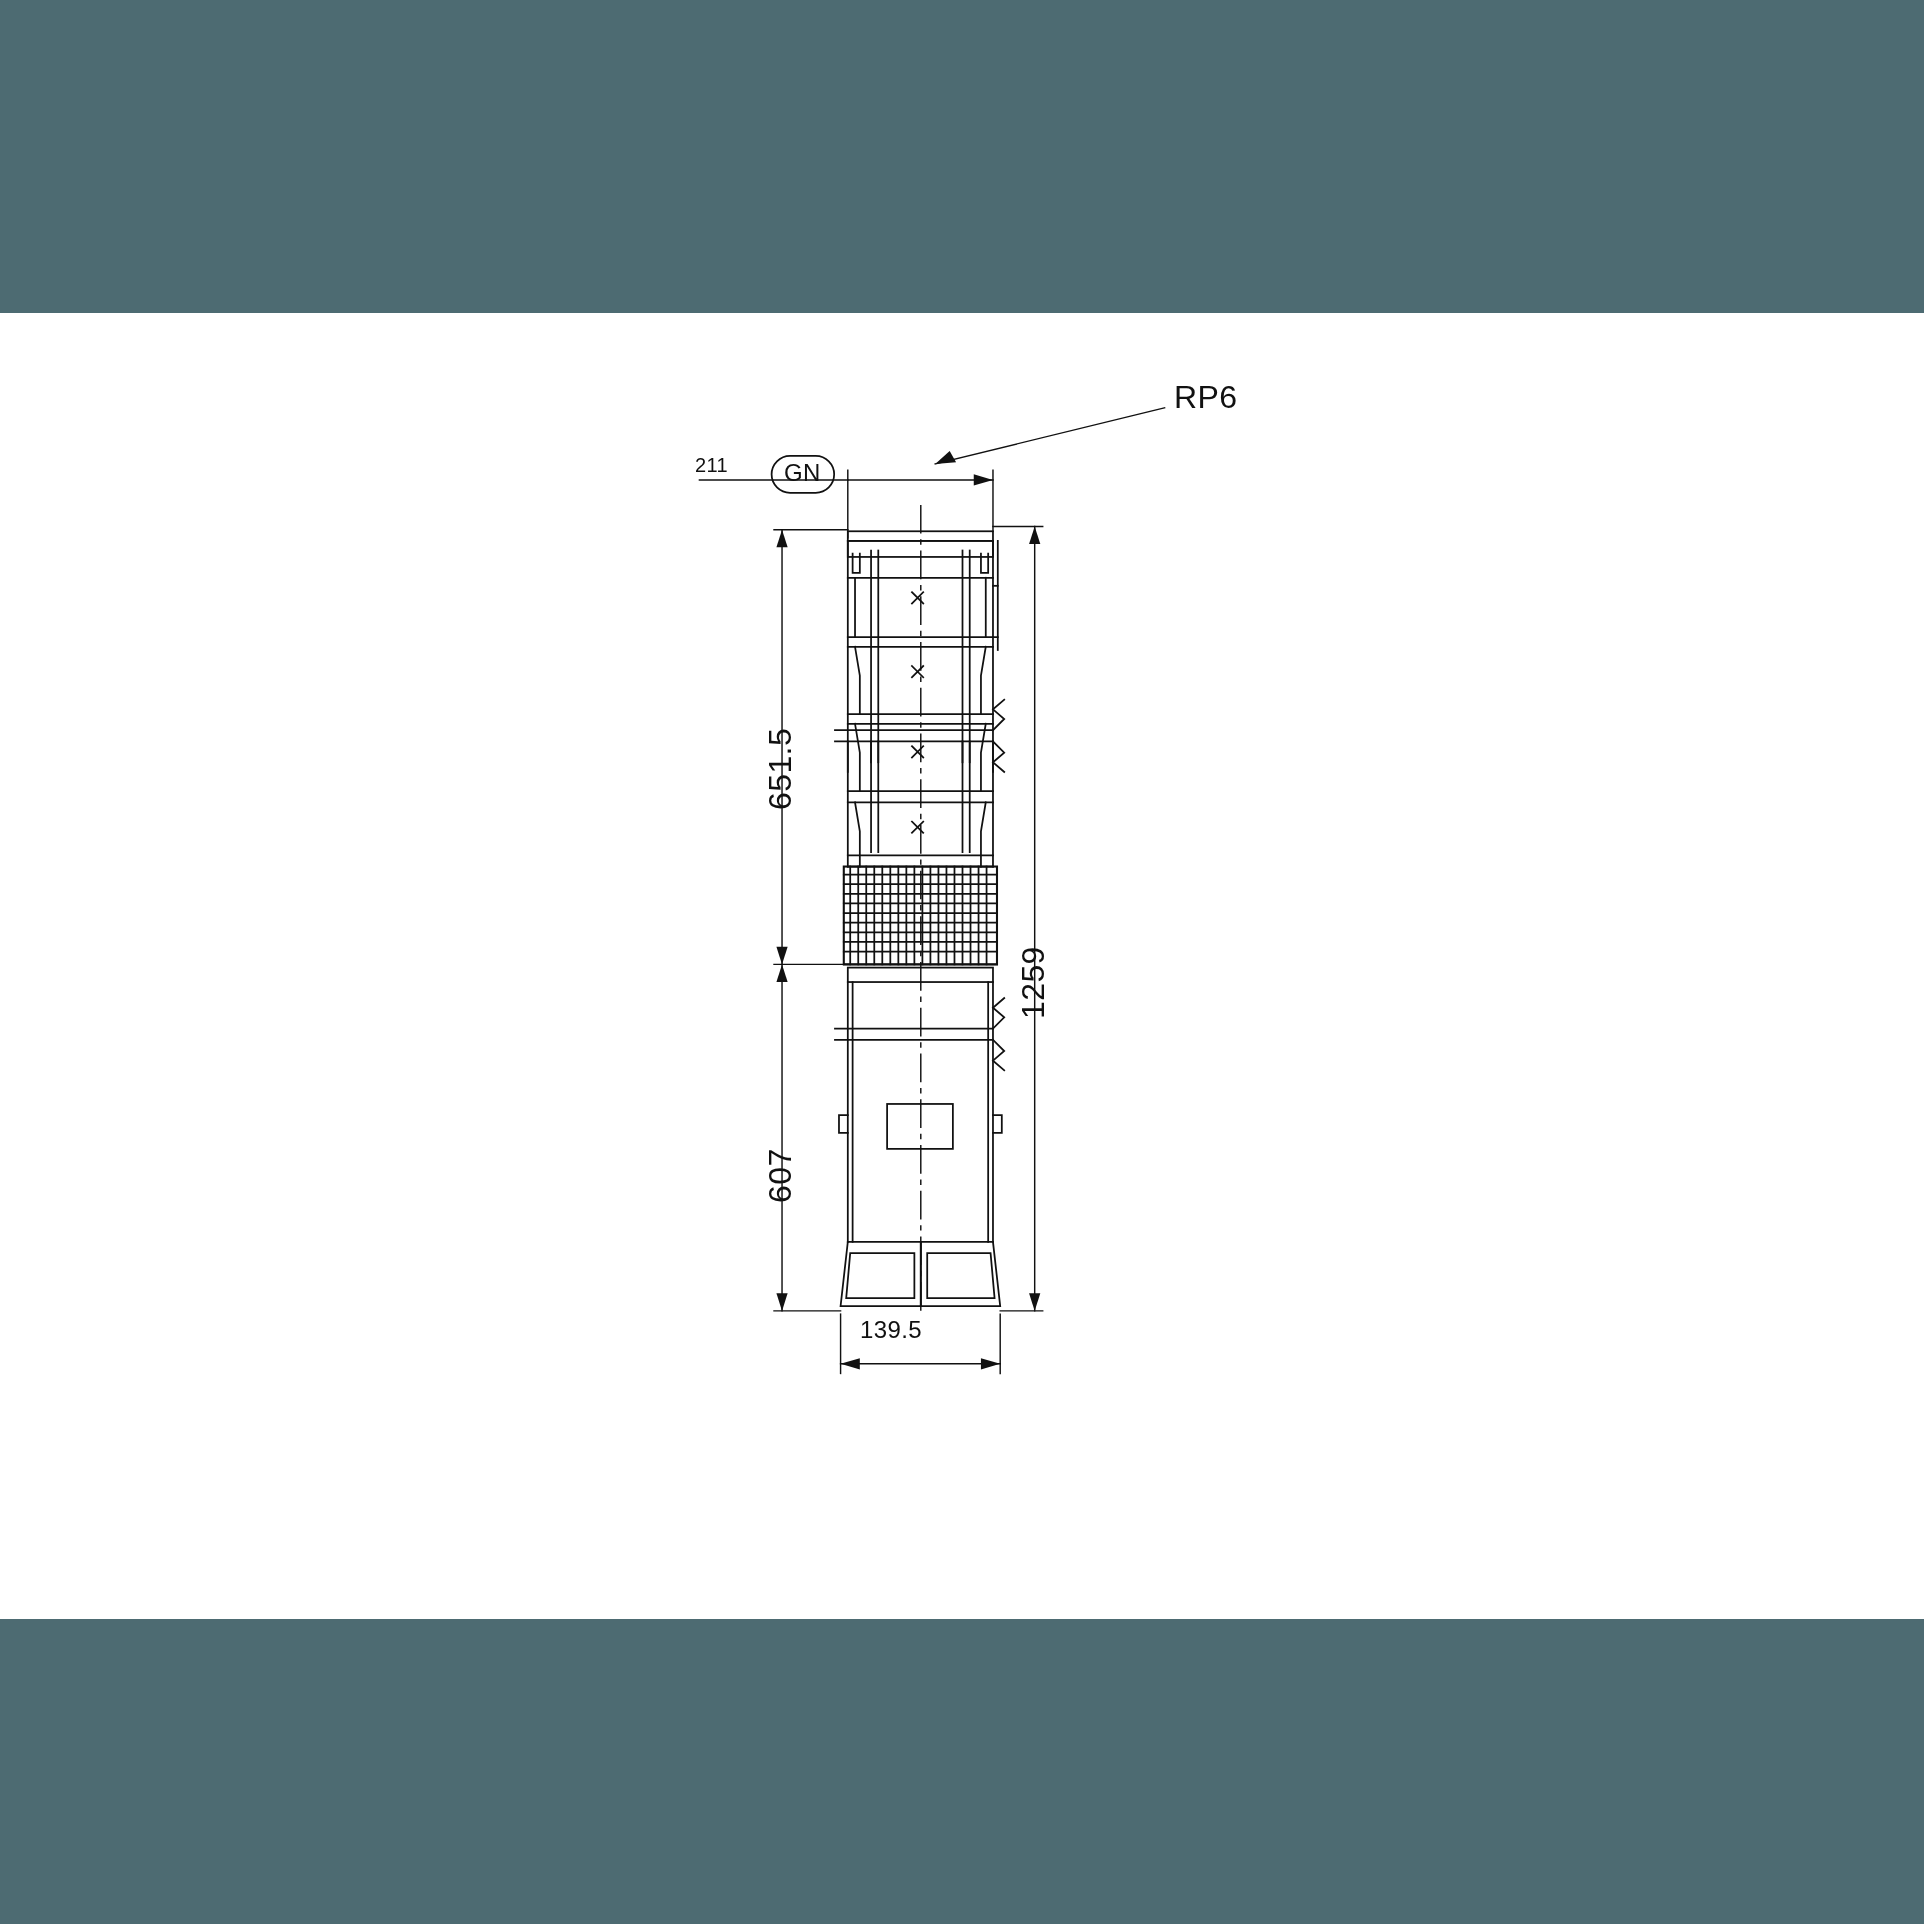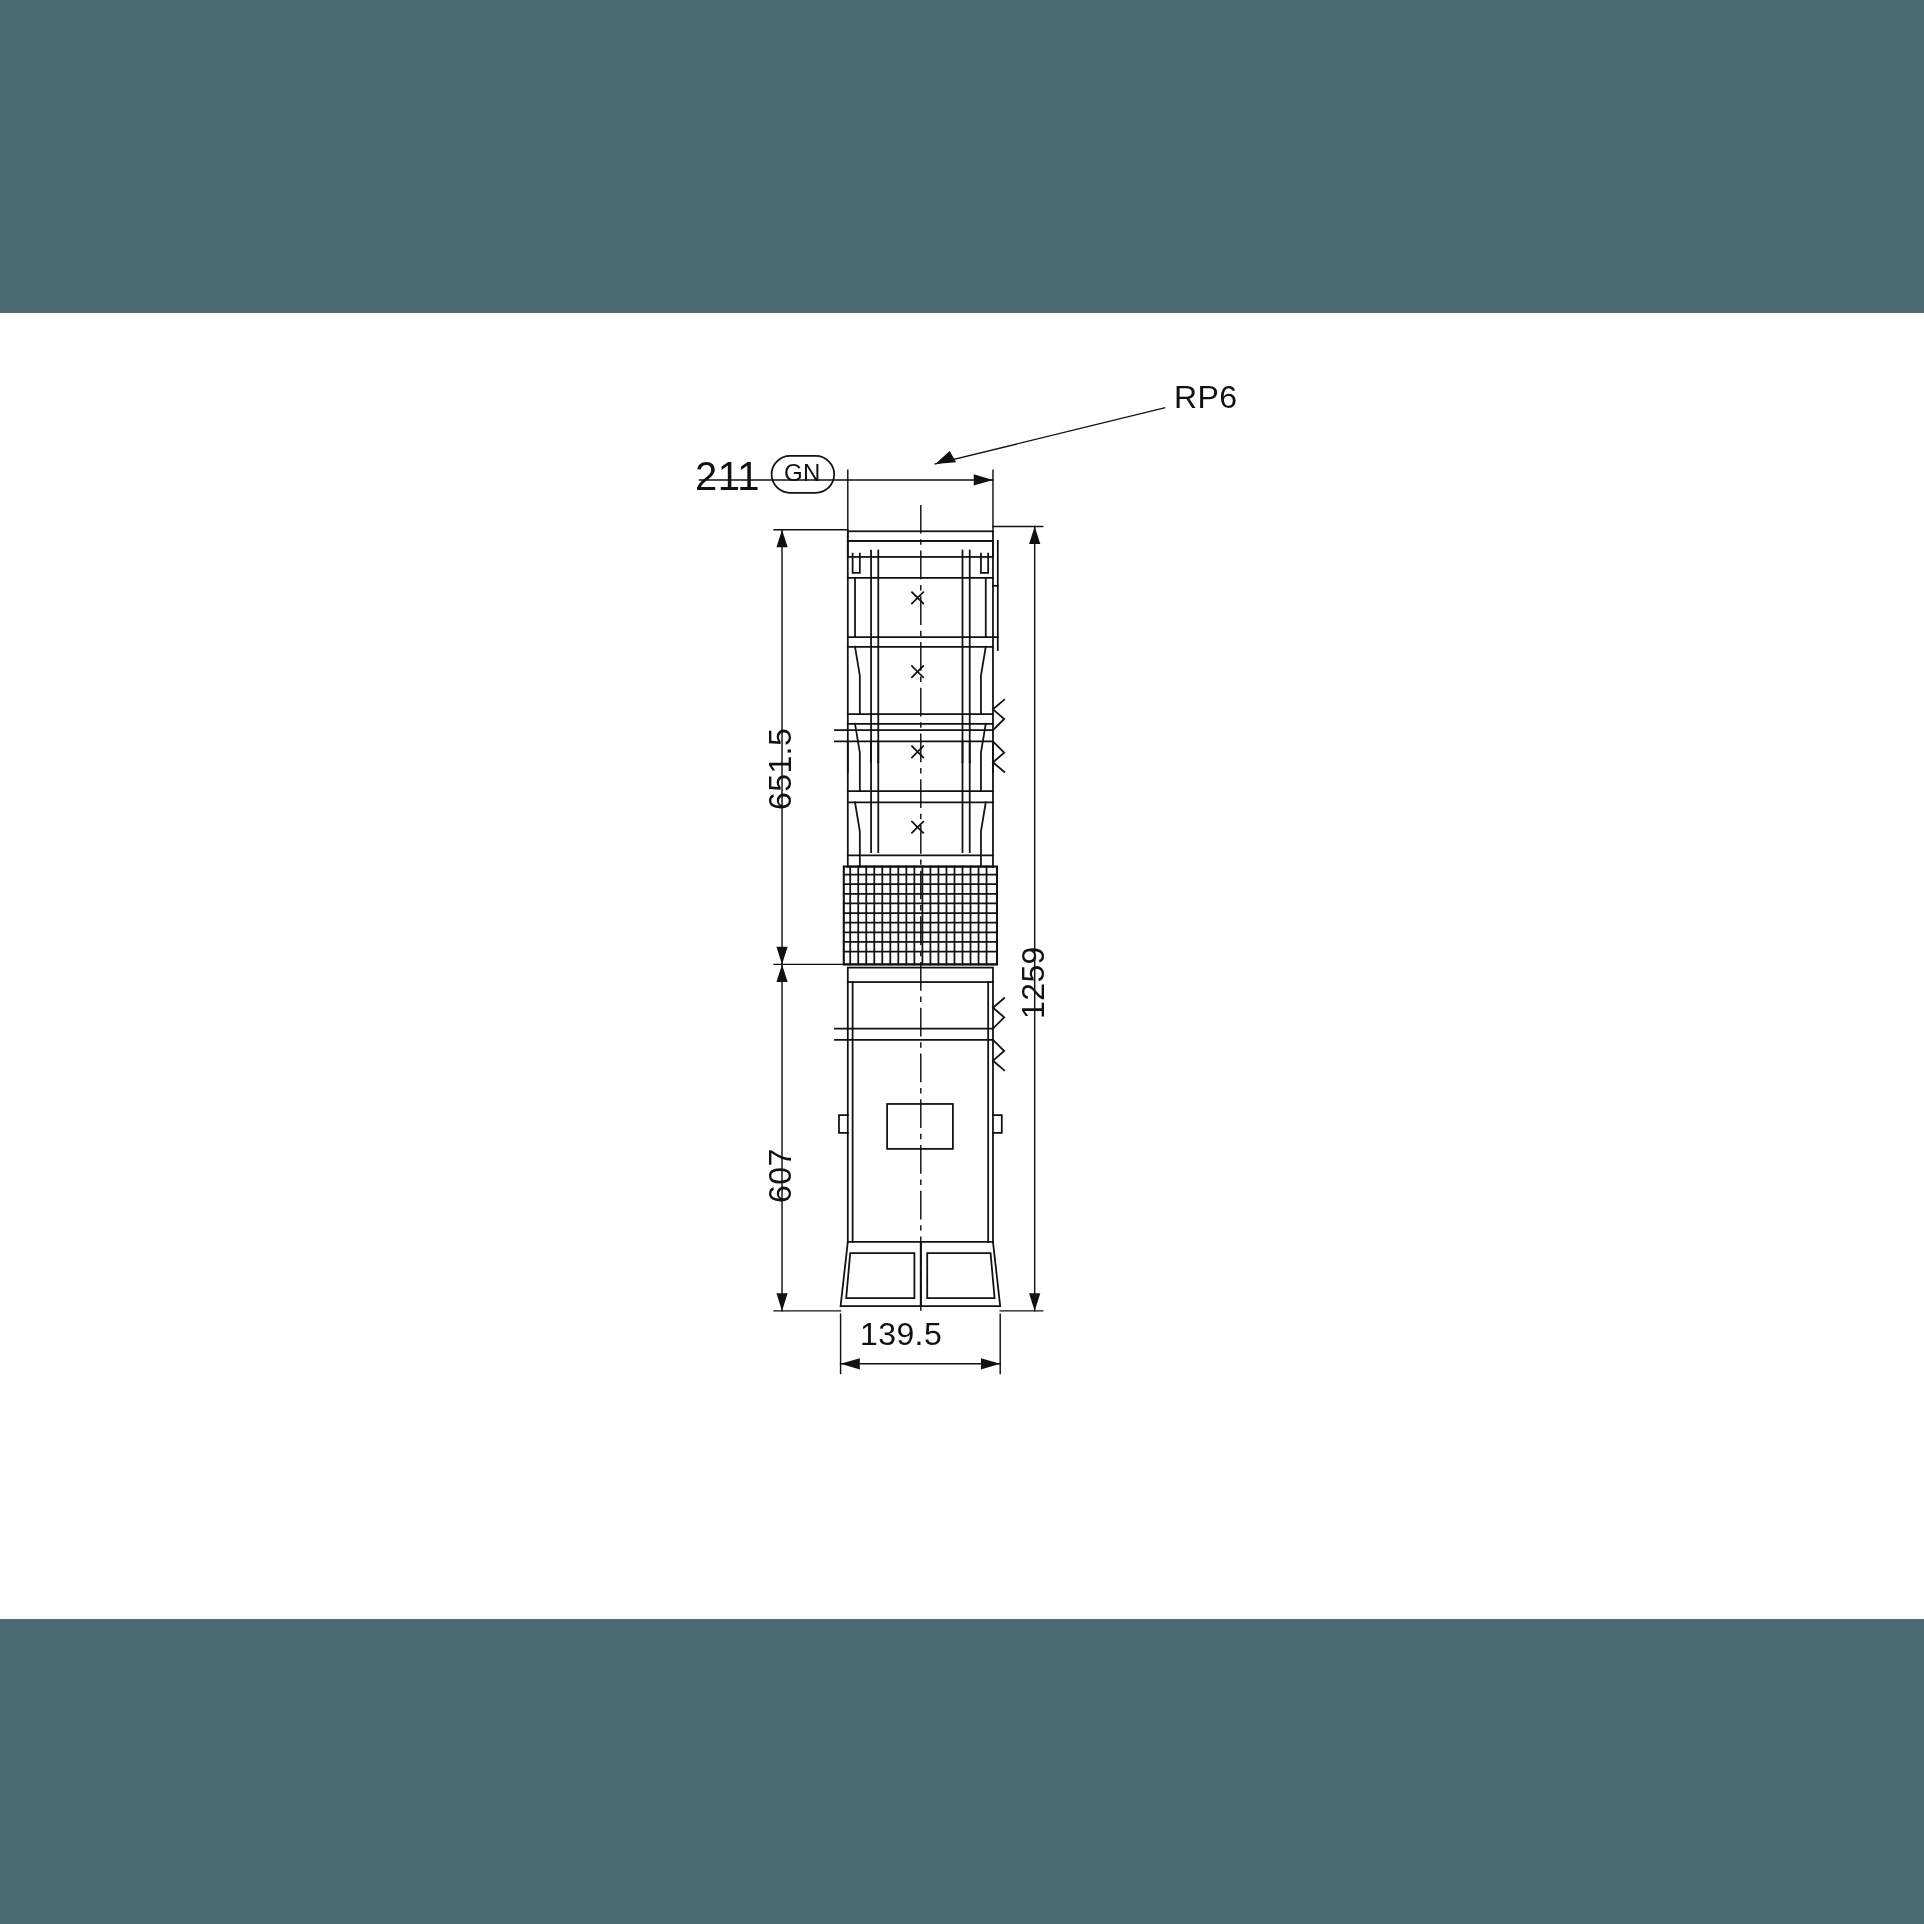--- a/index.html
+++ b/index.html
@@ -221,26 +221,26 @@
 
         <g stroke-width="2.2">
           <rect x="962" y="178" width="78" height="46" rx="23" ry="23"></rect>
         </g>
 
       </g>
     </svg>
 
     <div class="lbl" style="left:1174px;top:66px;font-size:32px;">RP6</div>
 
-    <div class="lbl" style="left:695px;top:141px;font-size:40px;">211</div>
+    <div class="lbl" style="left:695px;top:141px;font-size:20px;">211</div>
 
     <div class="lbl" style="left:784px;top:146px;font-size:24px;">GN</div>
 
     <div class="lbl lbl-rot" style="left:762px;top:497px;font-size:32px;">651.5</div>
 
     <div class="lbl lbl-rot" style="left:1015px;top:706px;font-size:32px;">1259</div>
 
     <div class="lbl lbl-rot" style="left:762px;top:890px;font-size:32px;">607</div>
 
-    <div class="lbl" style="left:860px;top:1003px;font-size:32px;">139.5</div>
+    <div class="lbl" style="left:860px;top:1003px;font-size:24px;">139.5</div>
   </div>
 </div>
 
 
 </body></html>

